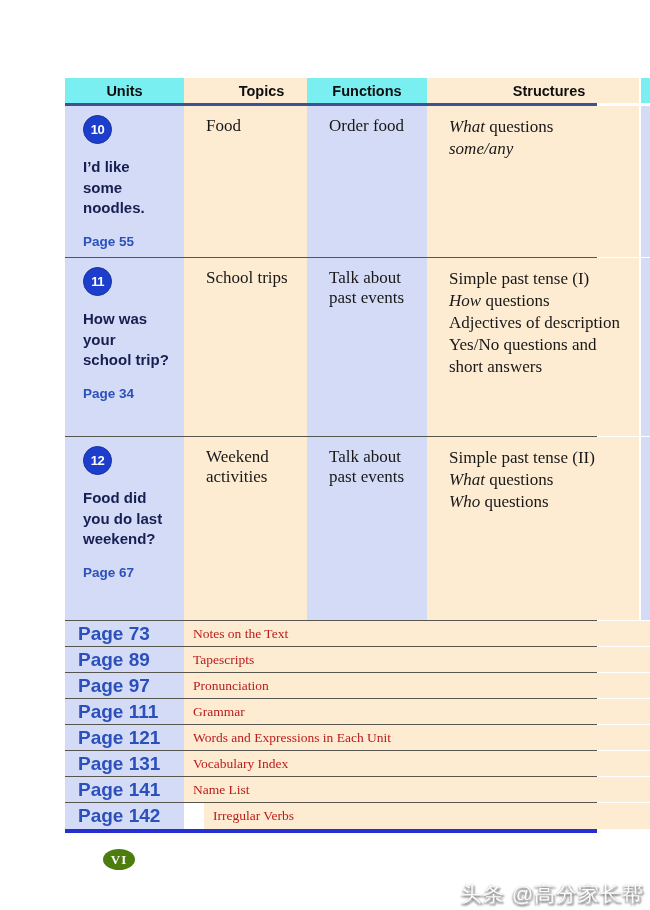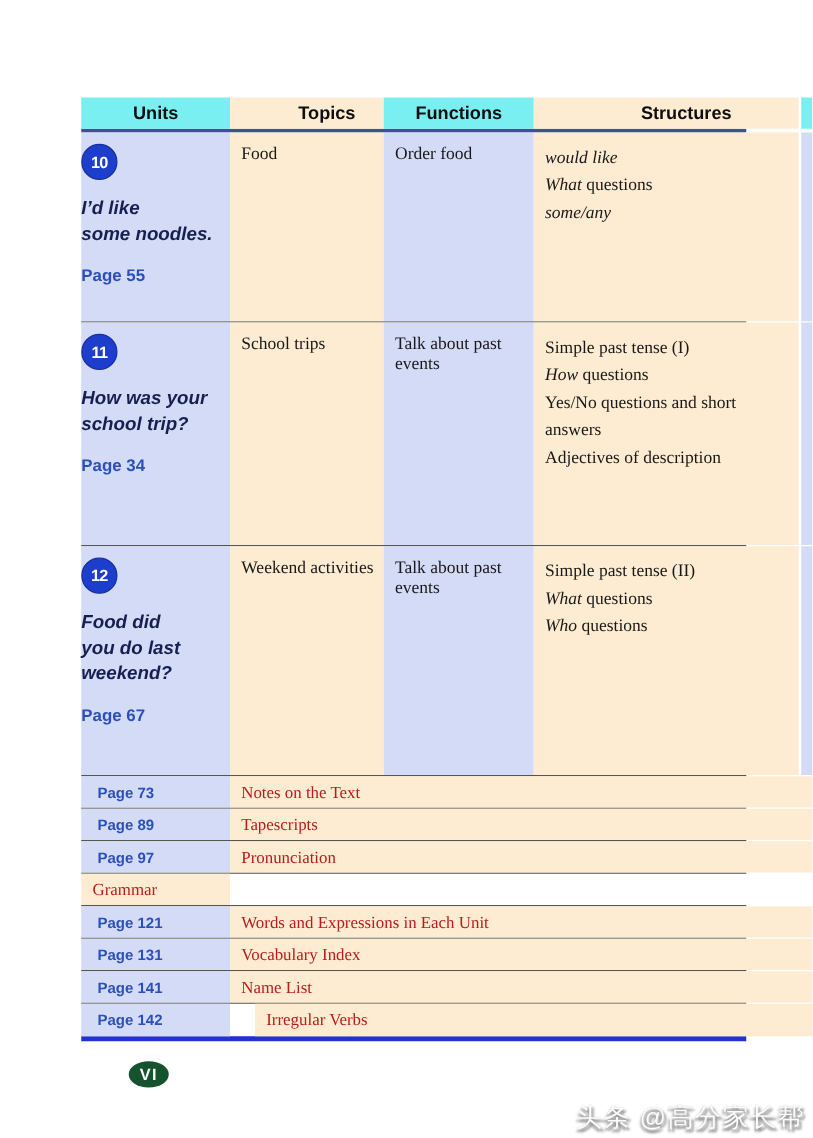--- a/index.html
+++ b/index.html
@@ -20,63 +20,63 @@
 
   .header-row { height:25px; border-bottom:3px solid #3d5193; }
   .h-cell {
     display:flex; align-items:center; justify-content:center;
     font-weight:bold; font-size:14.5px; color:#0e0e0e;
   }
 
   .unit-row { box-sizing:border-box; border-bottom:1.5px solid #56564c; }
 
   .cell { box-sizing:border-box; }
-  .units-cell { padding:9px 6px 0 0; }
+  .units-cell { padding:9px 6px 0 18px; }
   .serif-cell {
-    padding:10px 8px 0 9px;
+    padding:10px 8px 0 22px;
     font-family:"Liberation Serif", serif;
-    font-size:14px; color:#181818;
+    font-size:17px; color:#181818;
   }
   .structures-cell .struct-line { line-height:22px; }
   .structures-cell i { font-style:italic; }
 
   .unit-badge {
     width:27px; height:27px; border-radius:50%;
     background:#1d3ecd; border:1px solid #16309f;
     display:flex; align-items:center; justify-content:center;
   }
   .badge-num { color:#ffffff; font-weight:bold; font-size:13px; letter-spacing:-0.5px; }
   .unit-title {
     margin-top:13px; font-weight:bold; font-size:15px; line-height:20.5px;
-    color:#161f52; white-space:pre-line;font-style:italic;
+    color:#161f52; white-space:pre-line;
   }
   .unit-page { margin-top:15px; font-weight:bold; font-size:13.5px; color:#2b50bb; }
 
   
   .bm-row {
     display:grid; grid-template-columns:119px 466px;
     box-sizing:border-box; height:26px; border-bottom:1.5px solid #56564c;
   }
   .bm-row:last-of-type { border-bottom:none;gap:20px; }
   .bm-page {
     background:#d4dbf6; display:flex; align-items:center;
-    padding-left:13px; font-weight:bold; font-size:12px; color:#2b50bb;
+    padding-left:13px; font-weight:bold; font-size:19px; color:#2b50bb;
   }
   .bm-title {
     background:#fdecd2; display:flex; align-items:center;
     padding-left:9px; font-family:"Liberation Serif", serif;
     font-size:13.5px; color:#b91c1c;
   }
   .bottom-bar { height:4px; background:#2231cf; }
 
   .page-number-badge {
     position:absolute; left:103px; top:849px; width:32px; height:21px;
-    border-radius:50%; background:#14532d;
+    border-radius:50%; background:#4d7c0f;
     display:flex; align-items:center; justify-content:center;
-    color:#ffffff; font-family:Liberation Sans, sans-serif;
+    color:#ffffff; font-family:Liberation Serif, serif;
     font-weight:bold; font-size:13px; letter-spacing:1px;
   }
   .watermark {
     position:absolute; right:6px; top:880px;
     font-size:21px; font-weight:normal; color:#fbfbfb; letter-spacing:1px;
     text-shadow: 2px 2px 2px #8d8d8d, -1px 2px 2px #9a9a9a, 0 0 1px #cccccc;
   }
 </style>
 </head>
 <body>
@@ -98,43 +98,42 @@
       <div class="unit-badge">
         <span class="badge-num">10</span>
       </div>
       <div class="unit-title">I’d like
 some noodles.</div>
       <div class="unit-page">Page 55</div>
     </div>
     <div class="cell serif-cell bg-cream">Food</div>
     <div class="cell serif-cell bg-lav">Order food</div>
     <div class="cell serif-cell structures-cell bg-cream">
-          <div class="struct-line"><i>would like</i></div>
           <div class="struct-line"><i>What</i><span> questions</span></div>
           <div class="struct-line"><i>some/any</i></div>
         </div>
     <div class="cell bg-white"></div>
     <div class="cell bg-lav"></div>
   </div>
       <div class="unit-row grid6" style="height: 179px;">
     <div class="cell units-cell bg-lav">
       <div class="unit-badge">
         <span class="badge-num">11</span>
       </div>
       <div class="unit-title">How was your
 school trip?</div>
       <div class="unit-page">Page 34</div>
     </div>
     <div class="cell serif-cell bg-cream">School trips</div>
     <div class="cell serif-cell bg-lav">Talk about past events</div>
     <div class="cell serif-cell structures-cell bg-cream">
           <div class="struct-line"><span>Simple past tense (I)</span></div>
           <div class="struct-line"><i>How</i><span> questions</span></div>
+          <div class="struct-line"><span>Adjectives of description</span></div>
           <div class="struct-line"><span>Yes/No questions and short answers</span></div>
-          <div class="struct-line"><span>Adjectives of description</span></div>
         </div>
     <div class="cell bg-white"></div>
     <div class="cell bg-lav"></div>
   </div>
       <div class="unit-row grid6" style="height: 184px;">
     <div class="cell units-cell bg-lav">
       <div class="unit-badge">
         <span class="badge-num">12</span>
       </div>
       <div class="unit-title">Food did
@@ -161,20 +160,21 @@
   </div>
       <div class="bm-row">
     <div class="bm-page">Page 89</div>
     <div class="bm-title">Tapescripts</div>
   </div>
       <div class="bm-row">
     <div class="bm-page">Page 97</div>
     <div class="bm-title">Pronunciation</div>
   </div>
       <div class="bm-row">
+    <div class="bm-page">Page 111</div>
     <div class="bm-title">Grammar</div>
   </div>
       <div class="bm-row">
     <div class="bm-page">Page 121</div>
     <div class="bm-title">Words and Expressions in Each Unit</div>
   </div>
       <div class="bm-row">
     <div class="bm-page">Page 131</div>
     <div class="bm-title">Vocabulary Index</div>
   </div>

